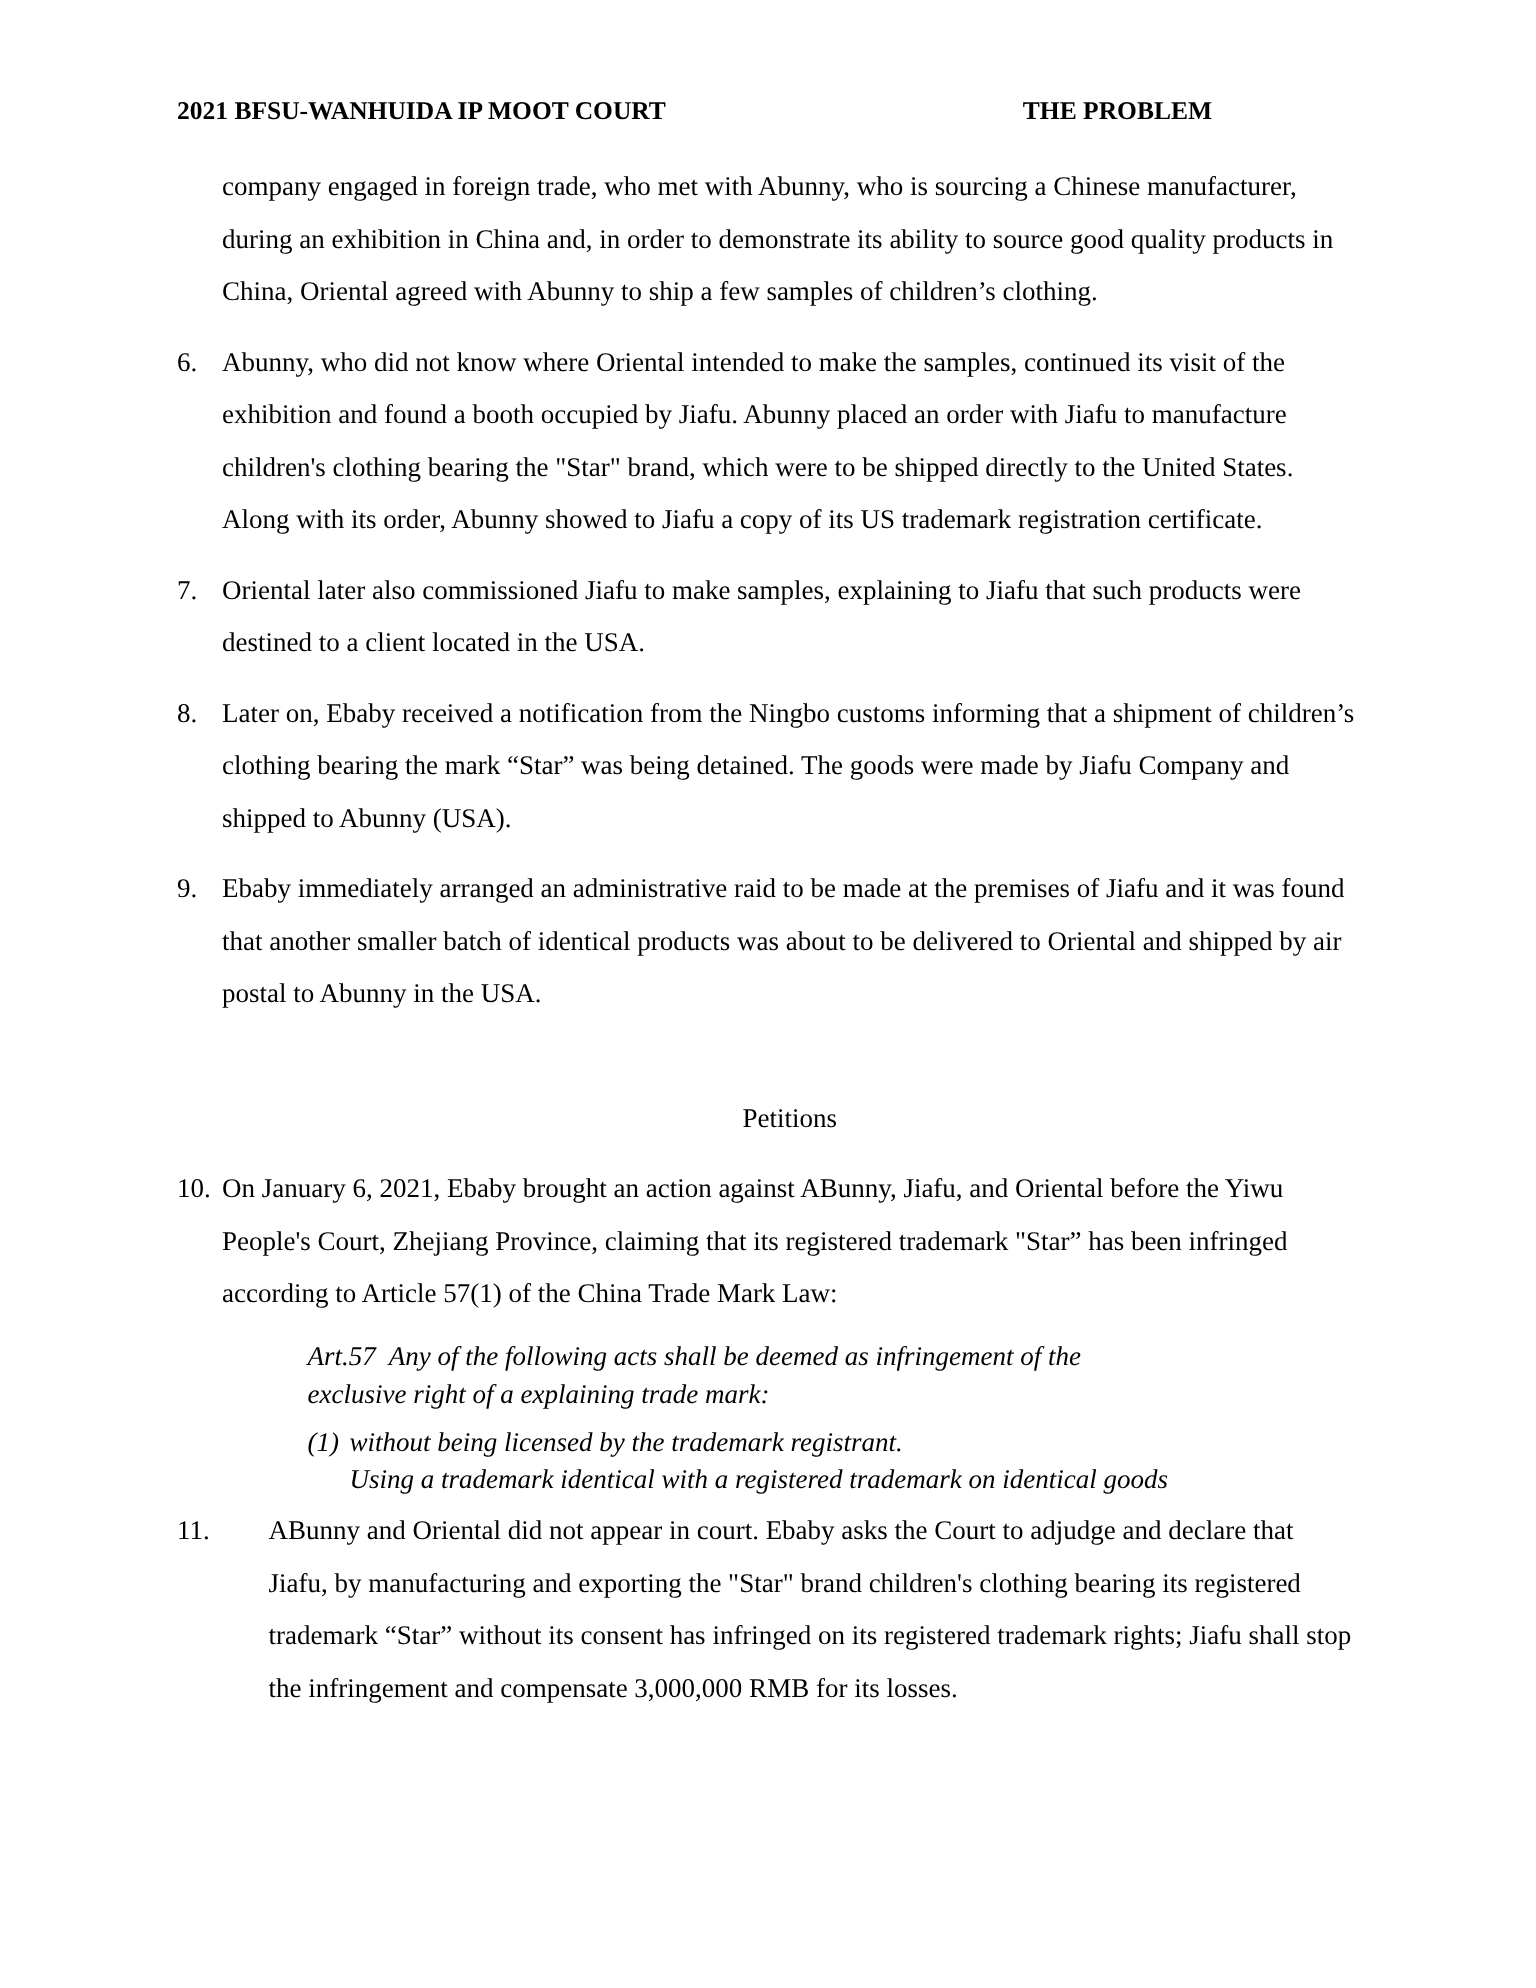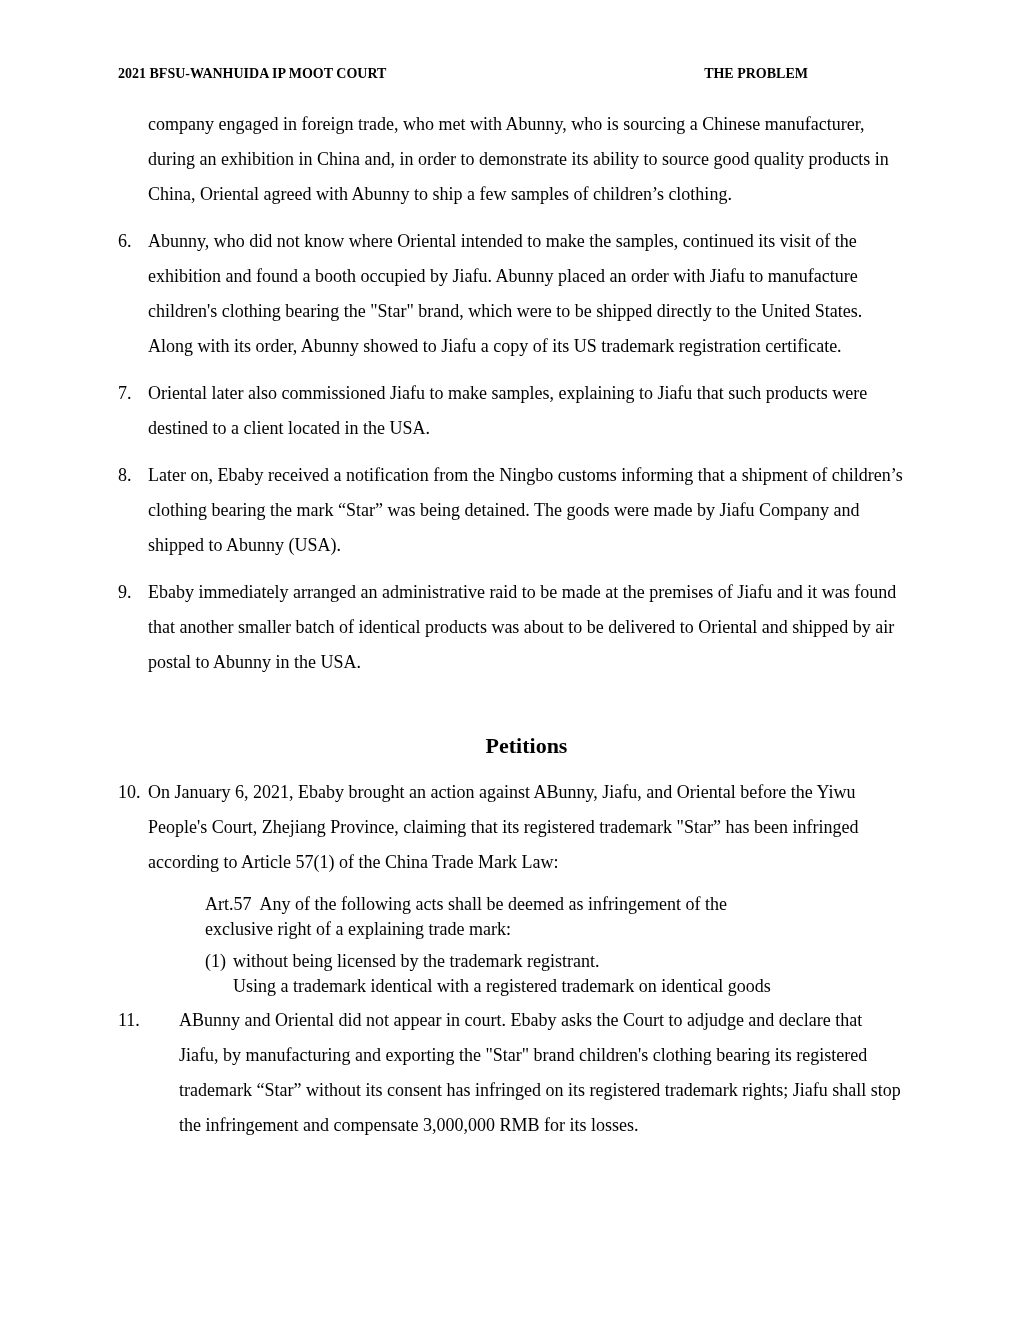--- a/index.html
+++ b/index.html
@@ -9,21 +9,21 @@
     background: #ffffff;
     color: #000000;
     font-family: "Liberation Serif", serif;
     box-sizing: border-box;
     padding: 56px 119px 0 118px;
     overflow: hidden;
   }
   .doc-header {
     display: flex;
     font-weight: bold;
-    font-size: 14px;
+    font-size: 17px;
     line-height: 35px;
     white-space: pre-wrap;
   }
   .doc-header .right-title {
     margin-left: auto;
     margin-right: 97px;
   }
   .para {
     font-size: 18px;
     line-height: 35px;
@@ -39,27 +39,28 @@
   }
   .item-num {
     flex: 0 0 30px;
     width: 30px;
   }
   .item-body { flex: 1; }
   .petitions {
     margin-top: 48px;
     padding-left: 30px;
     text-align: center;
-    font-weight: bold;
-    font-size: 22px;
+    font-weight: normal;
+    font-size: 18px;
     line-height: 35px;
   }
   .quote {
     margin-left: 87px;
     margin-top: 12px;
+    font-style: italic;
     font-size: 18px;
     line-height: 25px;
   }
   .quote-line { white-space: pre-wrap; }
   .quote-sub {
     display: flex;
     margin-top: 7px;
   }
   .quote-sub-num { flex: 0 0 28px; width: 28px; }
   .quote-sub-body { flex: 1; }

